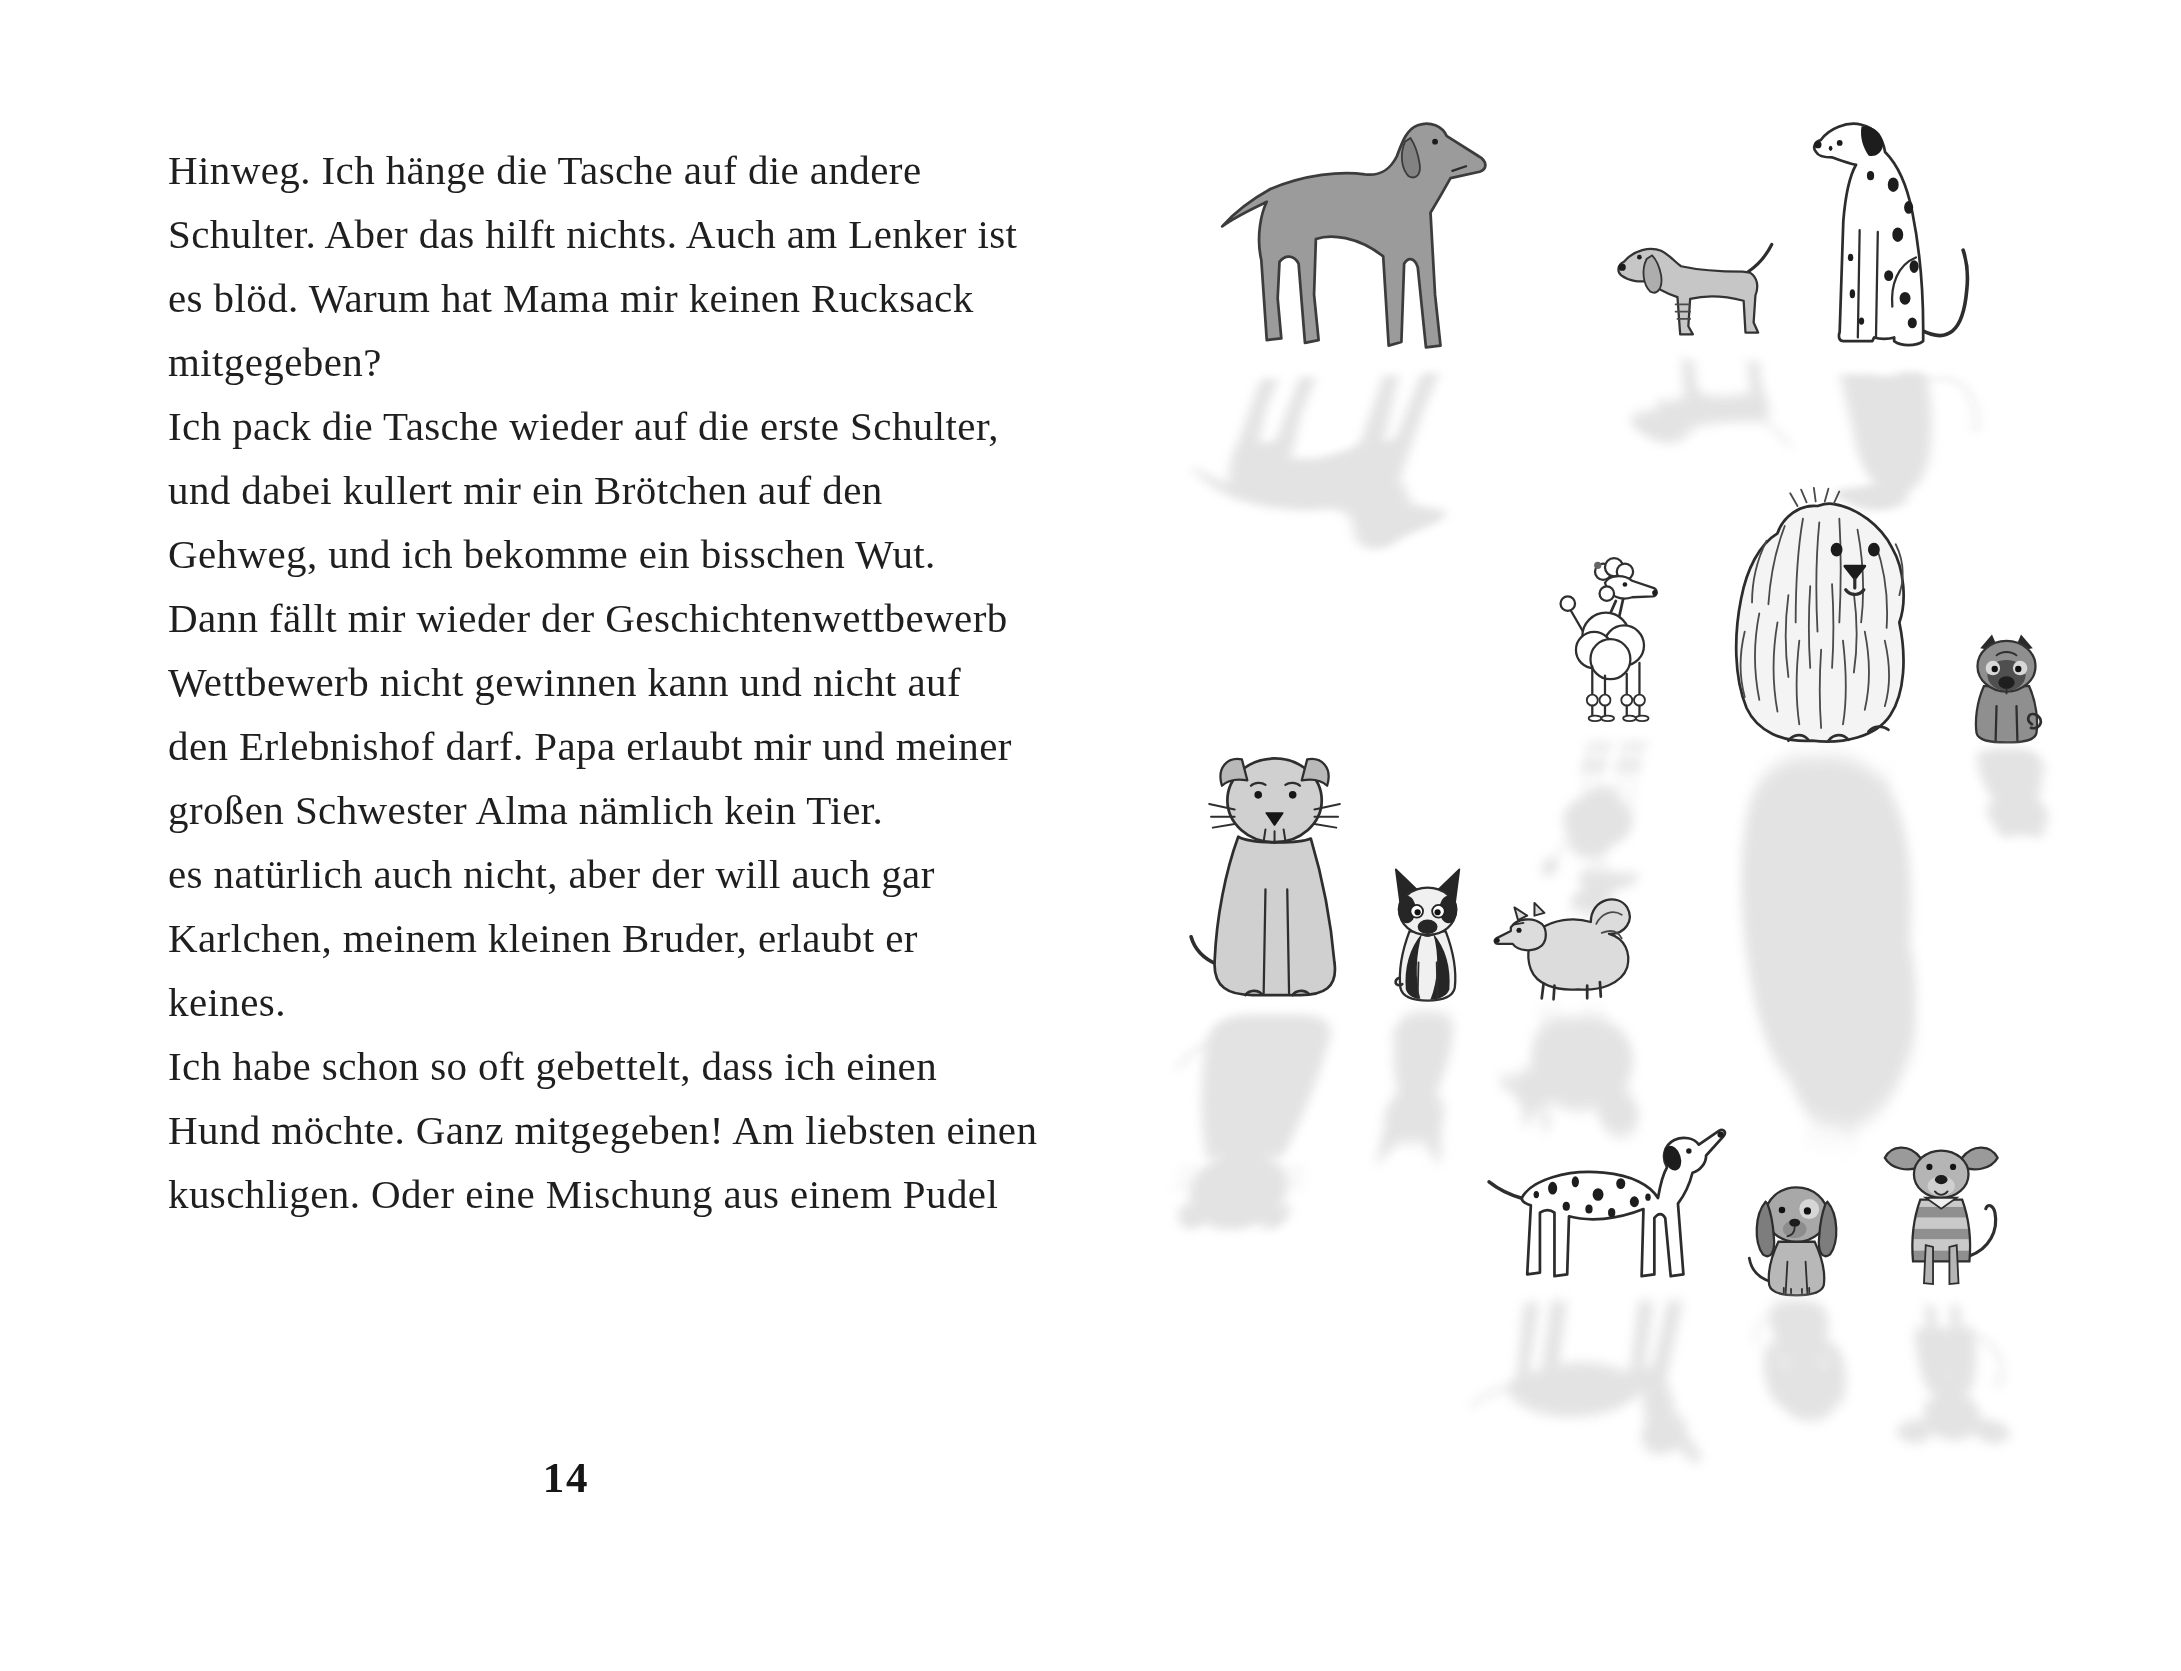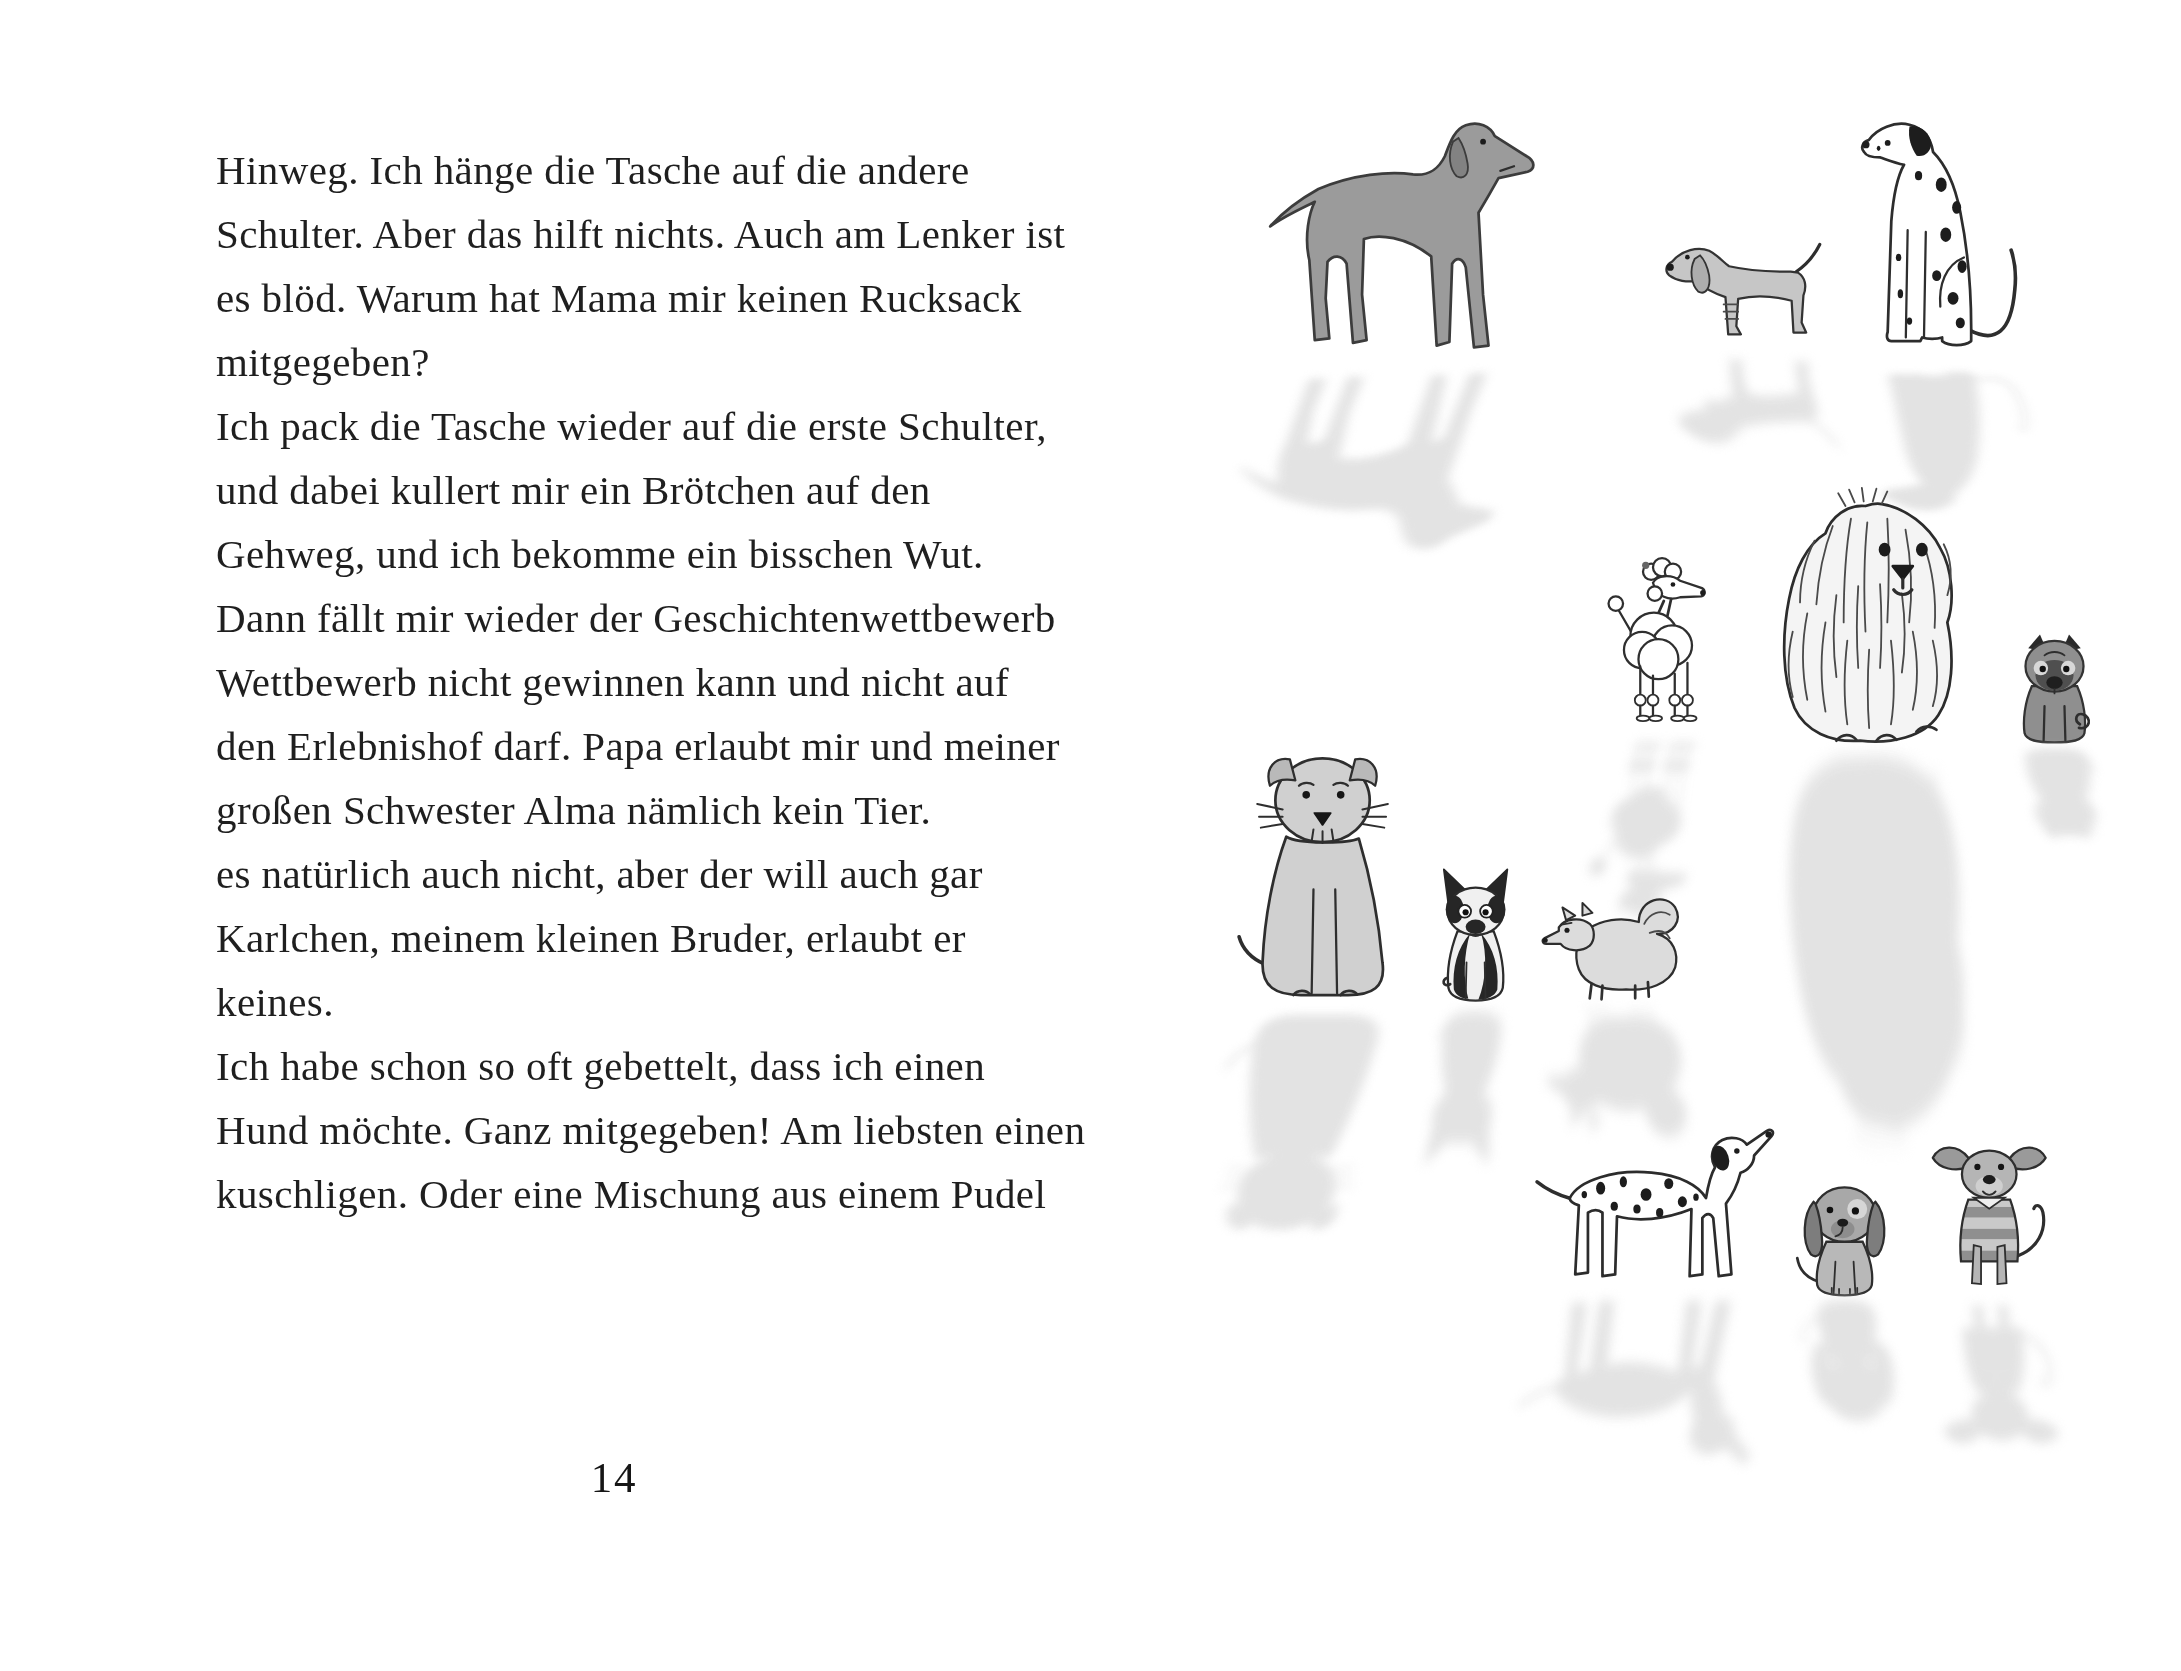--- a/index.html
+++ b/index.html
@@ -1,31 +1,31 @@
 <!DOCTYPE html>
 <html style="font-size:14.5px"><head>
 <meta charset="utf-8">
 <style>
   html,body { margin:0; padding:0; background:#fff; }
   .spread {
     position:relative; width:2182px; height:1672px; background:#ffffff;
     overflow:hidden; font-family:"Liberation Serif", serif;
   }
-  .page { position:absolute; top:0; bottom:14px;margin-left:48px; }
+  .page { position:absolute; top:0; bottom:14px; }
   .page-left  { left:0;    width:1091px; }
   .page-right { left:1091px; width:1091px; }
 
   .text-block { position:absolute; left:168px; top:138px; width:809px; }
   .text-block p {
     margin:0; font-size:41px; line-height:64px; color:#1f1f1f;
     letter-spacing:0.4px; white-space:pre;
   }
   .pagenum {
     position:absolute; left:168px; top:1453px; width:796px; text-align:center;
-    font-size:43px; font-weight:400; color:#161616; letter-spacing:1.8px;
+    font-size:43px; font-weight:700; color:#161616; letter-spacing:1.8px;
   }
 
   .dog-wrap { position:absolute; }
   .dog-wrap svg { position:absolute; left:0; top:0; width:100%; height:100%; overflow:visible; }
   .refl {
     transform-origin:50% 100%;
     transform: scaleY(var(--rk,-0.8)) skewX(var(--rs,6deg));
     filter: brightness(0) invert(0.885) blur(5.5px);
     opacity:0.95;
     pointer-events:none;

